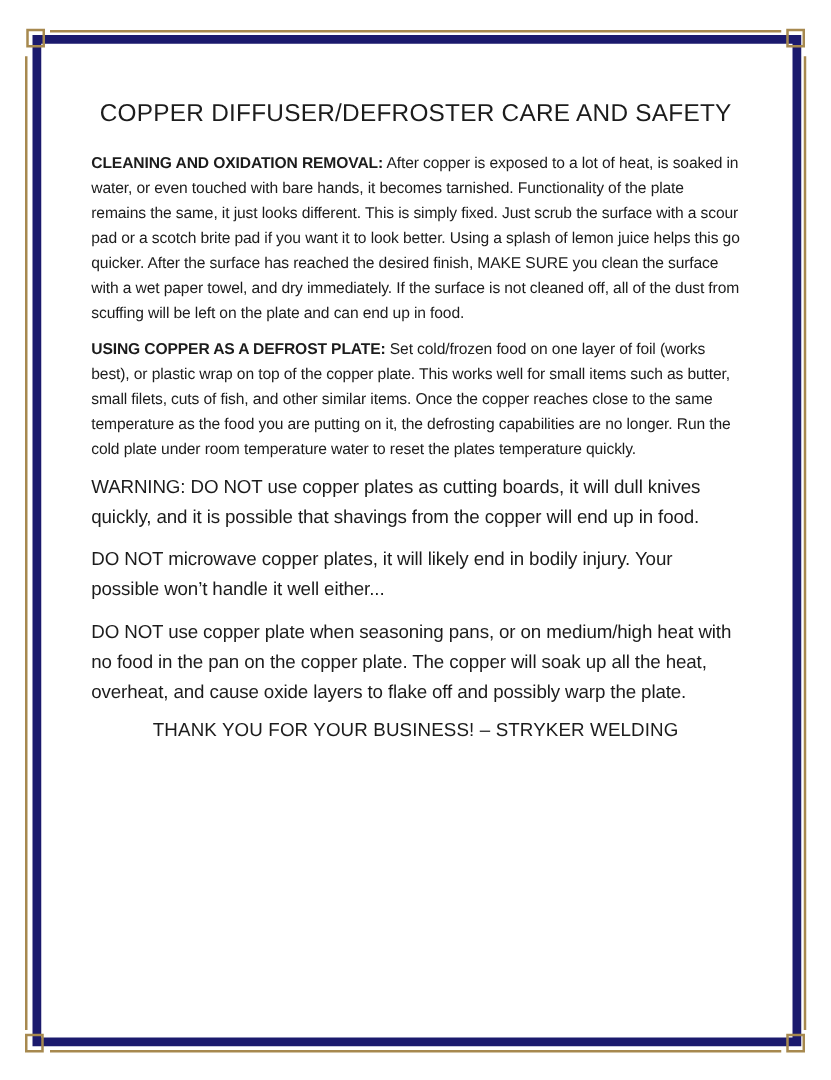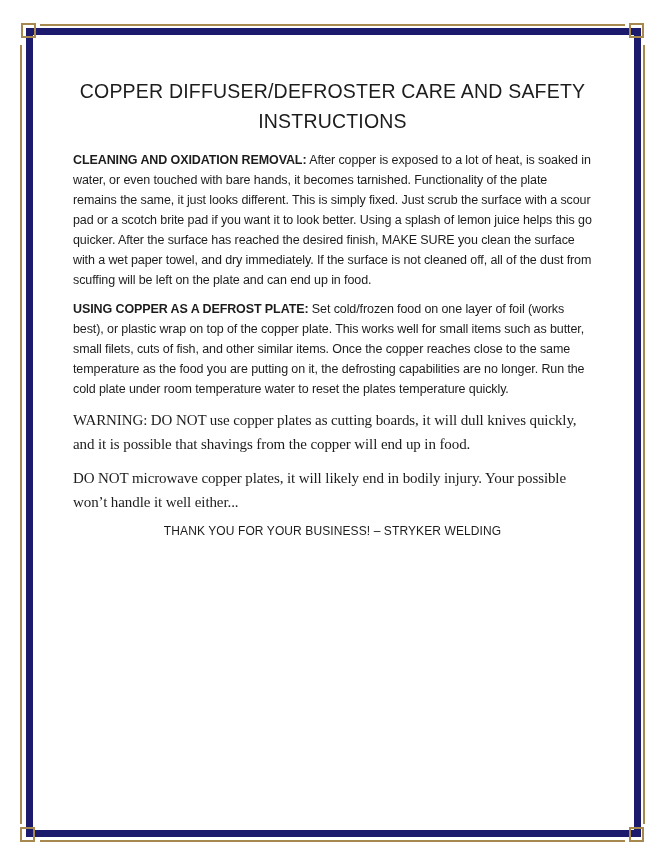--- a/index.html
+++ b/index.html
@@ -74,26 +74,25 @@
   .para.body{
     font-size:12.5px;
     line-height:20px;
     letter-spacing:-0.1px;
   }
   .para.large{
     font-size:15px;
     line-height:24px;
     letter-spacing:-0.1px;
     margin-bottom:10px;
-    font-family:Liberation Serif, serif;
   }
   .para strong{font-weight:700;}
   .closing{
     text-align:center;
-    font-size:12px;
+    font-size:15px;
     letter-spacing:.1px;
     margin-top:4px;
     white-space:nowrap;
   }
 </style>
 </head>
 <body>
 
 <div class="page">
 
@@ -111,25 +110,25 @@
   <div class="navy-rect"></div>
 
   <div class="corner c-tl"></div>
   <div class="corner c-tr"></div>
   <div class="corner c-bl"></div>
   <div class="corner c-br"></div>
 
   <div class="content">
     <div class="title">
       <div>COPPER DIFFUSER/DEFROSTER CARE AND SAFETY</div>
-      <div>INSTRUCTIONS</div>
     </div>
 
     <div id="paras">
         <p class="para body"><strong>CLEANING AND OXIDATION REMOVAL:</strong> After copper is exposed to a lot of heat, is soaked in water, or even touched with bare hands, it becomes tarnished. Functionality of the plate remains the same, it just looks different. This is simply fixed. Just scrub the surface with a scour pad or a scotch brite pad if you want it to look better. Using a splash of lemon juice helps this go quicker. After the surface has reached the desired finish, MAKE SURE you clean the surface with a wet paper towel, and dry immediately. If the surface is not cleaned off, all of the dust from scuffing will be left on the plate and can end up in food.</p>
         <p class="para body"><strong>USING COPPER AS A DEFROST PLATE:</strong> Set cold/frozen food on one layer of foil (works best), or plastic wrap on top of the copper plate. This works well for small items such as butter, small filets, cuts of fish, and other similar items. Once the copper reaches close to the same temperature as the food you are putting on it, the defrosting capabilities are no longer. Run the cold plate under room temperature water to reset the plates temperature quickly.</p>
         <p class="para large">WARNING: DO NOT use copper plates as cutting boards, it will dull knives quickly, and it is possible that shavings from the copper will end up in food.</p>
         <p class="para large">DO NOT microwave copper plates, it will likely end in bodily injury. Your possible won’t handle it well either...</p>
+        <p class="para large">DO NOT use copper plate when seasoning pans, or on medium/high heat with no food in the pan on the copper plate. The copper will soak up all the heat, overheat, and cause oxide layers to flake off and possibly warp the plate.</p>
       </div>
 
     <div class="closing">THANK YOU FOR YOUR BUSINESS! – STRYKER WELDING</div>
   </div>
 </div>
 
 </body></html>

